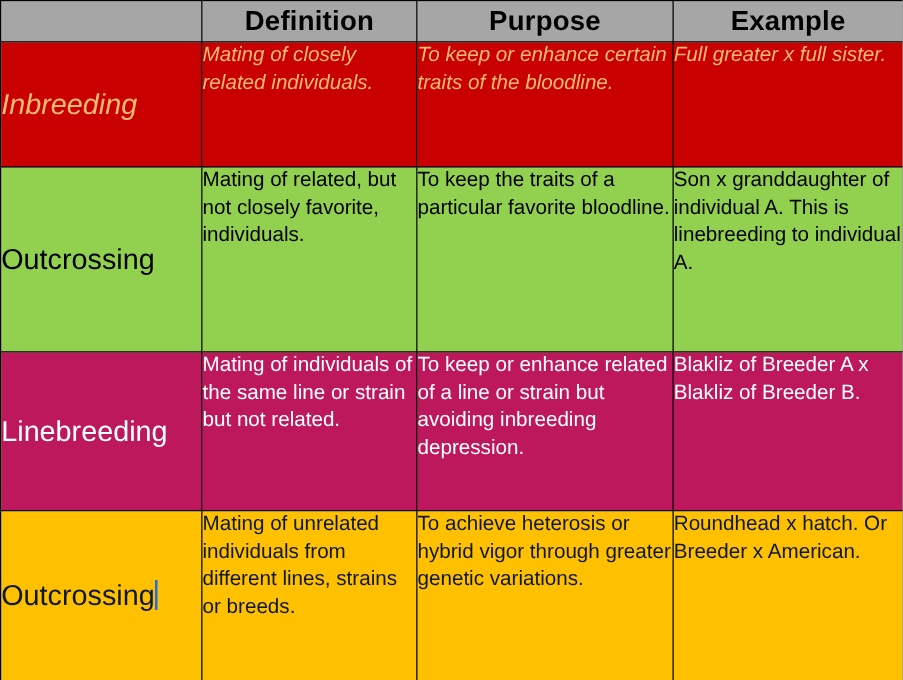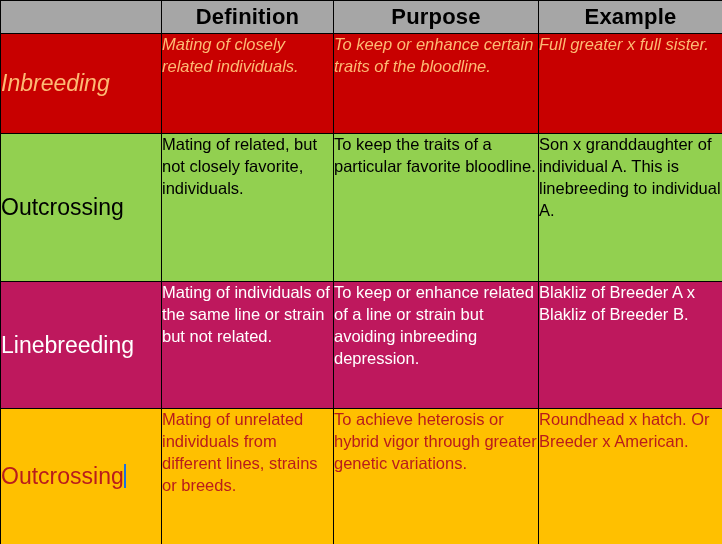--- a/index.html
+++ b/index.html
@@ -74,21 +74,21 @@
     line-height: 1.33;
     padding: 7px 9px 6px 9px;
     word-wrap: break-word;
     overflow-wrap: break-word;
   }
 
   
   .row-inbreeding   td { background: #c80000; color: #fdba74; font-style: italic; }
   .row-linebreeding td { background: #92d050; color: #000000; }
   .row-linecrossing td { background: #be185d; color: #ffffff; }
-  .row-outcrossing  td { background: #ffc000; color: #b91c1c; }
+  .row-outcrossing  td { background: #ffc000; color: #0f172a; }
 
   tr.row-inbreeding   { height: 100px; }
   tr.row-linebreeding { height: 148px; }
   tr.row-linecrossing { height: 127px; }
   tr.row-outcrossing  { height: 136px; }
 
   
   .caret {
     display: inline-block;
     width: 2px;

